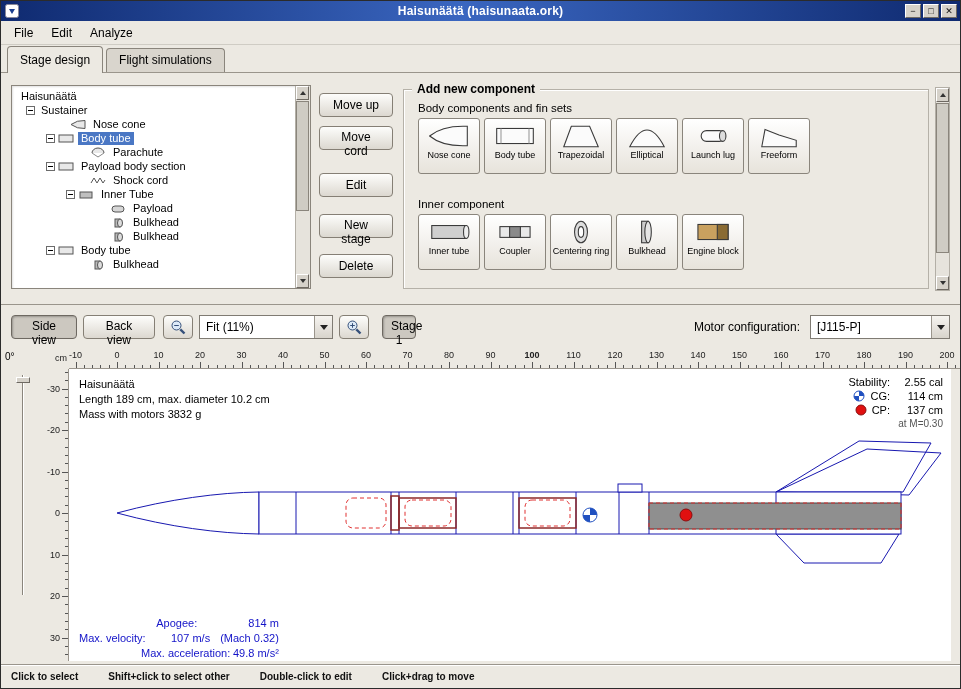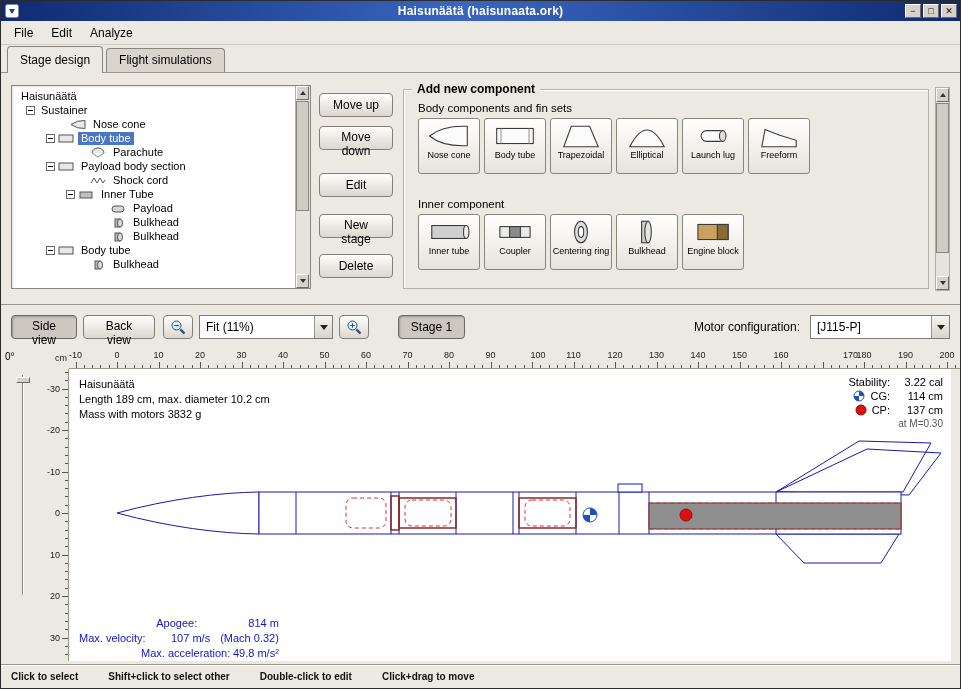--- a/index.html
+++ b/index.html
@@ -82,21 +82,21 @@
   .rot-label{position:absolute;left:4px;top:2px;font-size:10px;}
   .rot-slider{position:absolute;left:12px;top:22px;width:20px;height:250px;}
   .rot-track{position:absolute;left:9px;top:4px;width:2px;height:220px;background:#8a857c;border-right:1px solid #fff;}
   .rot-thumb{position:absolute;left:3px;top:6px;width:14px;height:6px;background:#d6d2ca;
     border:1px solid;border-color:#fff #6e6962 #6e6962 #fff;}
   .ruler-corner{position:absolute;left:46px;top:4px;width:20px;font-size:9px;text-align:right;color:#222;}
   .h-ruler{position:absolute;left:68px;top:0;width:891px;height:20px;overflow:hidden;border-bottom:1px solid #9a958c;}
   .h-ruler i{position:absolute;bottom:0;width:1px;height:3px;background:#555;font-style:normal;}
   .h-ruler i.major{height:6px;}
   .h-ruler b{position:absolute;top:1px;transform:translateX(-50%);font-size:9px;font-weight:normal;color:#222;font-style:normal;}
-  .h-ruler b.emph{font-weight:normal;margin-left:6px;}
+  .h-ruler b.emph{font-weight:bold;}
   .v-ruler{position:absolute;left:44px;top:20px;width:24px;height:292px;overflow:hidden;border-right:1px solid #9a958c;}
   .v-ruler i{position:absolute;right:0;height:1px;width:3px;background:#555;font-style:normal;}
   .v-ruler i.major{width:6px;}
   .v-ruler b{position:absolute;right:8px;transform:translateY(-50%);font-size:9px;font-weight:normal;color:#222;text-align:center;}
   .canvas{position:absolute;left:68px;top:20px;width:882px;height:292px;background:#fff;overflow:hidden;}
   .rocket-info{position:absolute;left:10px;top:8px;font-size:11px;line-height:15px;}
   .stability-box{position:absolute;right:8px;top:6px;font-size:11px;line-height:14px;}
   .srow{display:flex;justify-content:flex-end;align-items:center;gap:5px;}
   .sval{min-width:48px;text-align:right;}
   .mach-note{font-size:10px;color:#555;text-align:right;}
@@ -279,21 +279,21 @@
             <span class="tri-up"></span>
           </div>
         <div class="sb-thumb" style="top:15px;height:110px;"></div>
         <div class="sb-btn down">
             <span class="tri-down"></span>
           </div>
       </div>
     </div>
 
     <button class="btn action-btn" style="top:20px">Move up</button>
-    <button class="btn action-btn" style="top:53px">Move down</button>
+    <button class="btn action-btn" style="top:53px">Move cord</button>
     <button class="btn action-btn" style="top:100px">Edit</button>
     <button class="btn action-btn" style="top:141px">New stage</button>
     <button class="btn action-btn" style="top:181px">Delete</button>
 
     <div class="group-box">
       <div class="group-title">Add new component</div>
       <div class="section-label" style="top:12px">Body components and fin sets</div>
       <div class="comp-row" style="top:28px">
         <button class="comp-btn">
           <span class="comp-icon">
@@ -423,21 +423,21 @@
         </span>
     </div>
     <button class="btn vt icon-btn" style="left:338px">
       <svg width="18" height="18">
           <circle cx="7.5" cy="7.5" r="4.5" fill="#dce9f7" stroke="#35507a"></circle>
           <line x1="5.2" y1="7.5" x2="9.8" y2="7.5" stroke="#35507a"></line>
           <line x1="7.5" y1="5.2" x2="7.5" y2="9.8" stroke="#35507a"></line>
           <line x1="11.3" y1="11.3" x2="15.5" y2="15.5" stroke="#35507a" stroke-width="2.4"></line>
         </svg>
     </button>
-    <button class="btn vt pressed" style="left:397px;width:67px">Stage 1</button>
+    <button class="btn vt pressed" style="left:381px;width:34px">Stage 1</button>
     <span class="motor-label" style="right:160px">Motor configuration:</span>
     <div class="combo vt" style="right:10px;width:140px;left:auto">
       <span class="val">[J115-P]</span>
       <span class="arrow">
           <span class="combo-tri"></span>
         </span>
     </div>
   </div>
 
   <div class="view-area">
@@ -566,21 +566,21 @@
         <b class="" style="left: 338.5px;">70</b>
         <b class="" style="left: 380px;">80</b>
         <b class="" style="left: 421.5px;">90</b>
         <b class="emph" style="left: 463px;">100</b>
         <b class="" style="left: 504.5px;">110</b>
         <b class="" style="left: 546px;">120</b>
         <b class="" style="left: 587.5px;">130</b>
         <b class="" style="left: 629px;">140</b>
         <b class="" style="left: 670.5px;">150</b>
         <b class="" style="left: 712px;">160</b>
-        <b class="" style="left: 753.5px; margin-left: 28px;">170</b>
+        <b class="" style="left: 753.5px;">170</b>
         <b class="" style="left: 795px;">180</b>
         <b class="" style="left: 836.5px;">190</b>
         <b class="" style="left: 878px;">200</b>
       </div>
     <div class="v-ruler">
         <i class="vtick" style="top: 2.9px;"></i>
         <i class="vtick" style="top: 11.2px;"></i>
         <i class="vtick major" style="top: 19.5px;"></i>
         <i class="vtick" style="top: 27.8px;"></i>
         <i class="vtick" style="top: 36.1px;"></i>
@@ -660,21 +660,21 @@
 
       <div class="rocket-info">
         <div>Haisunäätä</div>
         <div>Length 189 cm, max. diameter 10.2 cm</div>
         <div>Mass with motors 3832 g</div>
       </div>
 
       <div class="stability-box">
         <div class="srow">
           <span>Stability:</span>
-          <span class="sval">3.22 cal</span>
+          <span class="sval">2.55 cal</span>
         </div>
         <div class="srow">
           <span>
               <svg width="12" height="12">
                 <circle cx="6" cy="6" r="5" fill="#fff" stroke="#2050c0"></circle>
                 <path d="M6,6 L6,1 A5,5 0 0 1 11,6 Z" fill="#2050c0"></path>
                 <path d="M6,6 L6,11 A5,5 0 0 1 1,6 Z" fill="#2050c0"></path>
               </svg>
             </span>
           <span>CG:</span>

